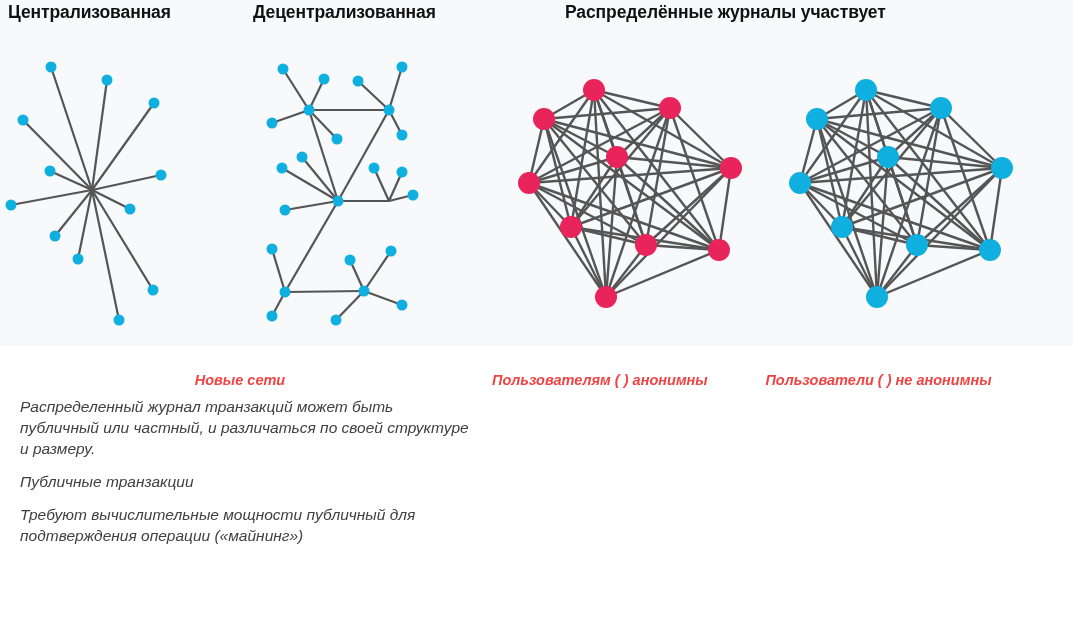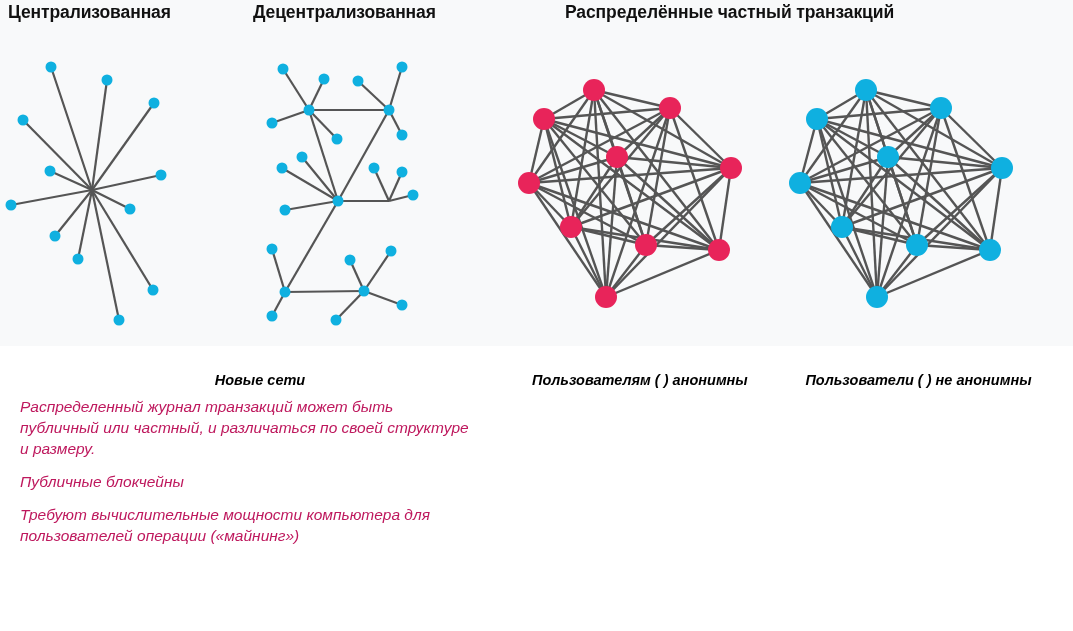--- a/index.html
+++ b/index.html
@@ -1,32 +1,32 @@
 <!DOCTYPE html>
 <html><head>
 <meta charset="utf-8">
 <style>
   html, body { margin:0; padding:0; background:#ffffff; }
   body { width:1073px; height:631px; position:relative; overflow:hidden; font-family:"Liberation Sans", sans-serif; }
   .top-panel { position:absolute; left:0; top:0; width:1073px; height:346px; background:#f8f9fa; }
   .header-title { position:absolute; top:2px; font-family:"Liberation Sans", sans-serif; font-weight:bold; font-size:17.5px; color:#111; white-space:nowrap; letter-spacing:-0.1px; }
   svg.diagram { position:absolute; left:0; top:0; }
   .col { position:absolute; font-family:"Liberation Sans", sans-serif; font-style:italic; color:#333; }
-  .col-title { font-weight:bold; font-size:14.5px; color:#000000; line-height:19px;margin-left:40px; }
-  .col-text { font-size:15.5px; line-height:21px; color:#be185d; margin:0; }
+  .col-title { font-weight:bold; font-size:14.5px; color:#ef4444; line-height:19px; }
+  .col-text { font-size:15.5px; line-height:21px; color:#404040; margin:0; }
   .center { text-align:center; }
 </style>
 </head>
 <body>
 
 <div class="top-panel"></div>
 
 <div class="header-title" style="left:8px;">Централизованная</div>
 <div class="header-title" style="left:253px;">Децентрализованная</div>
-<div class="header-title" style="left:565px;">Распределённые частный транзакций</div>
+<div class="header-title" style="left:565px;">Распределённые журналы участвует</div>
 
 <svg class="diagram" width="1073" height="346" viewBox="0 0 1073 346">
   <g id="g-central">
       <line x1="92" y1="190" x2="51" y2="67" stroke="#555555" stroke-width="2.2"></line>
       <line x1="92" y1="190" x2="107" y2="80" stroke="#555555" stroke-width="2.2"></line>
       <line x1="92" y1="190" x2="154" y2="103" stroke="#555555" stroke-width="2.2"></line>
       <line x1="92" y1="190" x2="23" y2="120" stroke="#555555" stroke-width="2.2"></line>
       <line x1="92" y1="190" x2="50" y2="171" stroke="#555555" stroke-width="2.2"></line>
       <line x1="92" y1="190" x2="161" y2="175" stroke="#555555" stroke-width="2.2"></line>
       <line x1="92" y1="190" x2="11" y2="205" stroke="#555555" stroke-width="2.2"></line>
@@ -213,22 +213,22 @@
       <circle cx="990" cy="250" r="11" fill="#0fb0e0"></circle>
       <circle cx="877" cy="297" r="11" fill="#0fb0e0"></circle>
     </g>
 </svg>
 
 <div class="col center" style="left:0; top:371px; width:480px;">
   <div class="col-title">Новые сети</div>
 </div>
 <div class="col" style="left:20px; top:396px; width:450px;">
   <p class="col-text">Распределенный журнал транзакций может быть публичный или частный, и различаться по своей структуре и размеру.</p>
-  <p class="col-text" style="margin-top:12px;">Публичные блокчейны</p>
-  <p class="col-text" style="margin-top:12px;">Требуют вычислительные мощности компьютера для пользователей операции («майнинг»)</p>
+  <p class="col-text" style="margin-top:12px;">Публичные транзакции</p>
+  <p class="col-text" style="margin-top:12px;">Требуют вычислительные мощности публичный для подтверждения операции («майнинг»)</p>
 </div>
 
 <div class="col" style="left:492px; top:371px; width:290px;">
   <div class="col-title">Пользователям (  ) анонимны</div>
 </div>
 
 <div class="col" style="left:756px; top:371px; width:270px;">
   <div class="col-title center" style="width:245px;">Пользователи (  ) не анонимны</div>
 </div>
 

